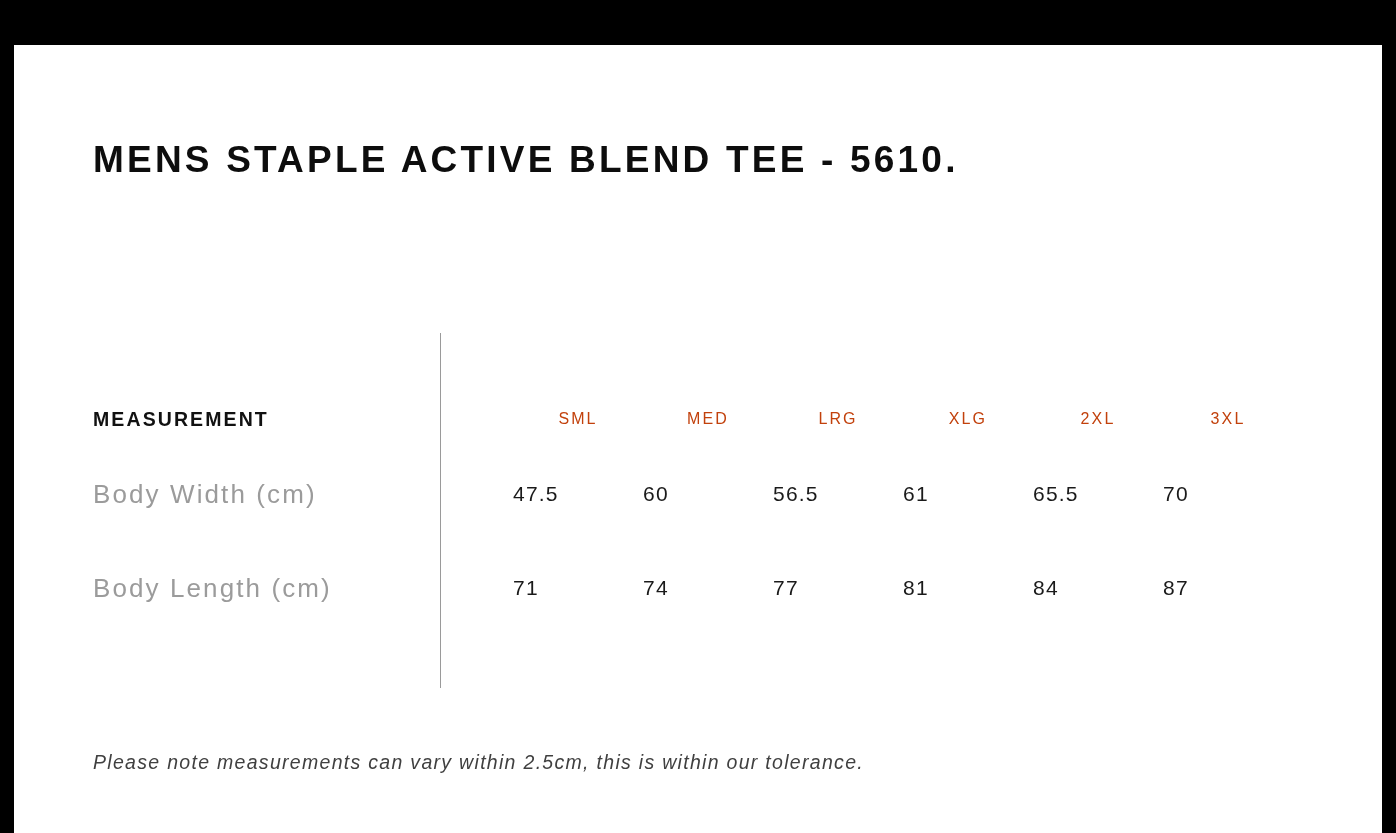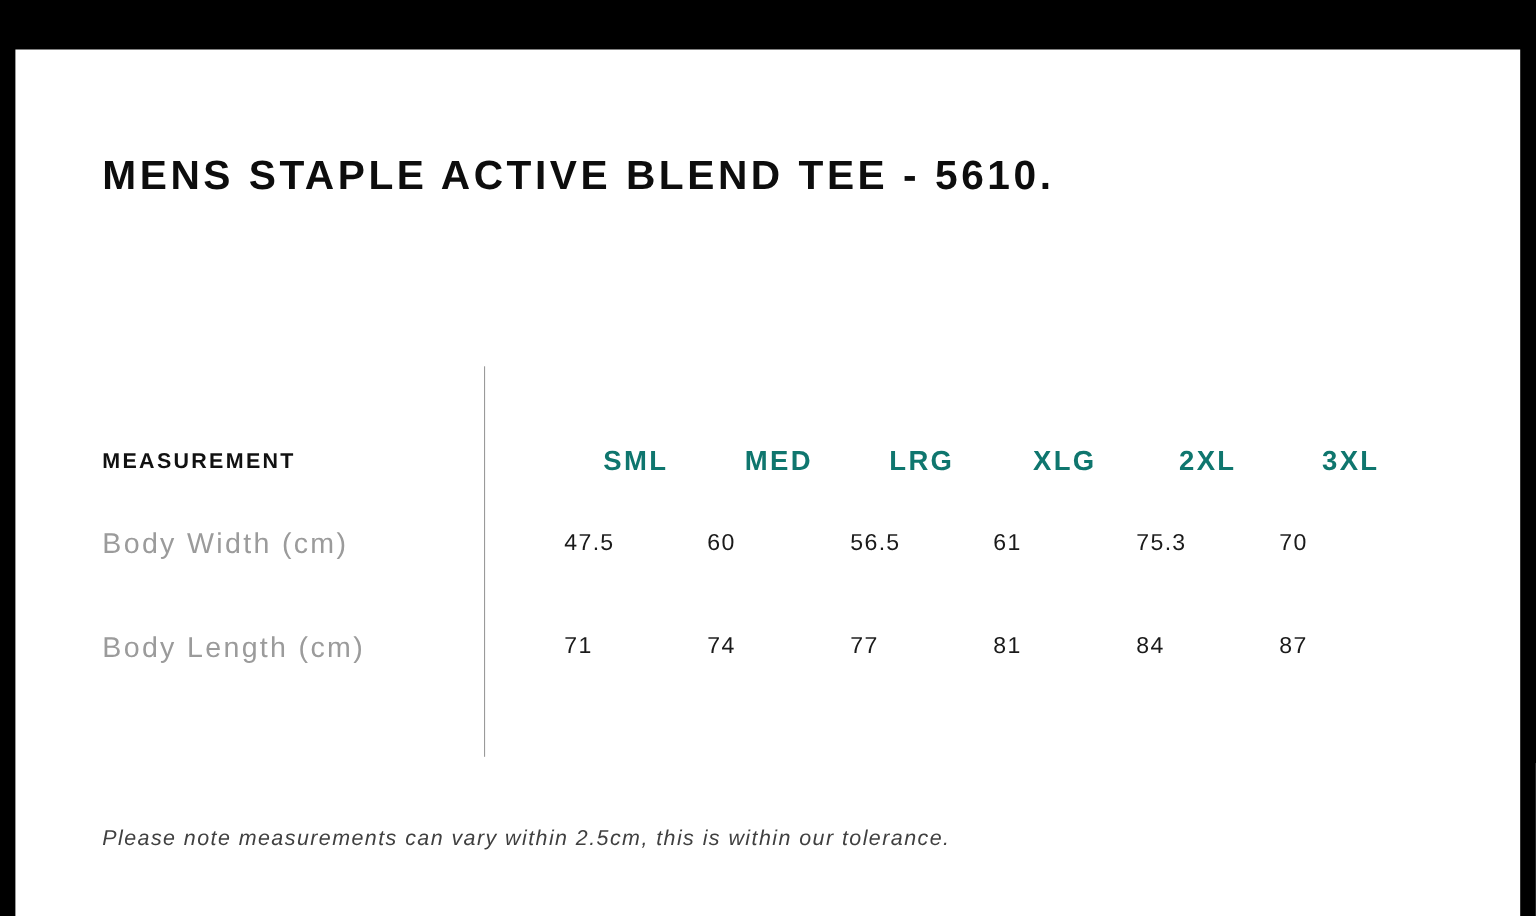--- a/index.html
+++ b/index.html
@@ -65,24 +65,24 @@
     font-size: 19.5px;
     font-weight: bold;
     letter-spacing: 2.1px;
     color: #111111;
     height: 56px;
     vertical-align: middle;
     width: 420px;
   }
   th.size-head {
     text-align: center;
-    font-size: 25px;
-    font-weight: bold;
+    font-size: 16px;
+    font-weight: normal;
     letter-spacing: 2.1px;
-    color: #0f766e;
+    color: #c2410c;
     height: 56px;
     vertical-align: middle;
     width: 130px;
   }
   td.row-label {
     text-align: left;
     font-size: 26px;
     letter-spacing: 2.1px;
     color: #9b9b9b;
     height: 94px;
@@ -129,21 +129,21 @@
           <th class="size-head">3XL</th>
         </tr>
       </thead>
       <tbody>
         <tr>
           <td class="row-label">Body Width (cm)</td>
           <td class="value">47.5</td>
           <td class="value">60</td>
           <td class="value">56.5</td>
           <td class="value">61</td>
-          <td class="value">75.3</td>
+          <td class="value">65.5</td>
           <td class="value">70</td>
         </tr>
         <tr>
           <td class="row-label">Body Length (cm)</td>
           <td class="value">71</td>
           <td class="value">74</td>
           <td class="value">77</td>
           <td class="value">81</td>
           <td class="value">84</td>
           <td class="value">87</td>

